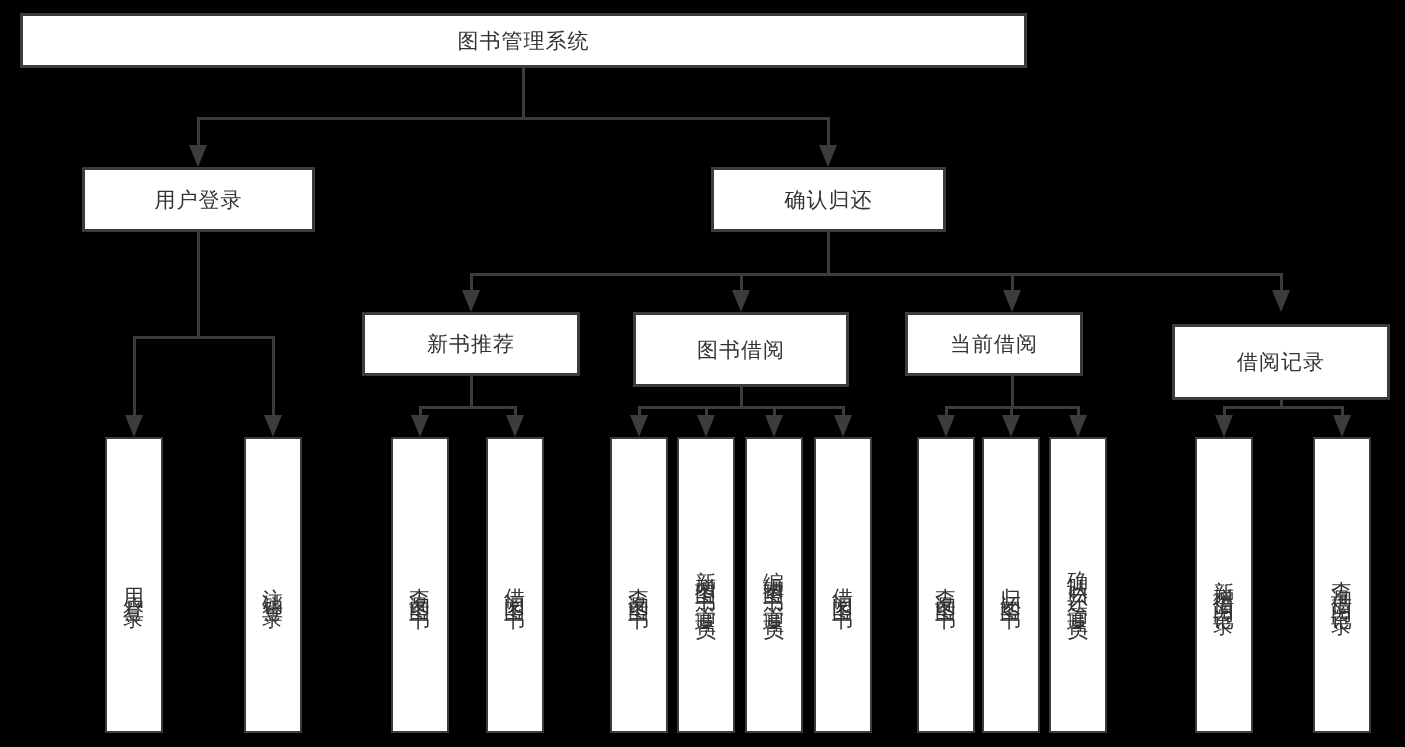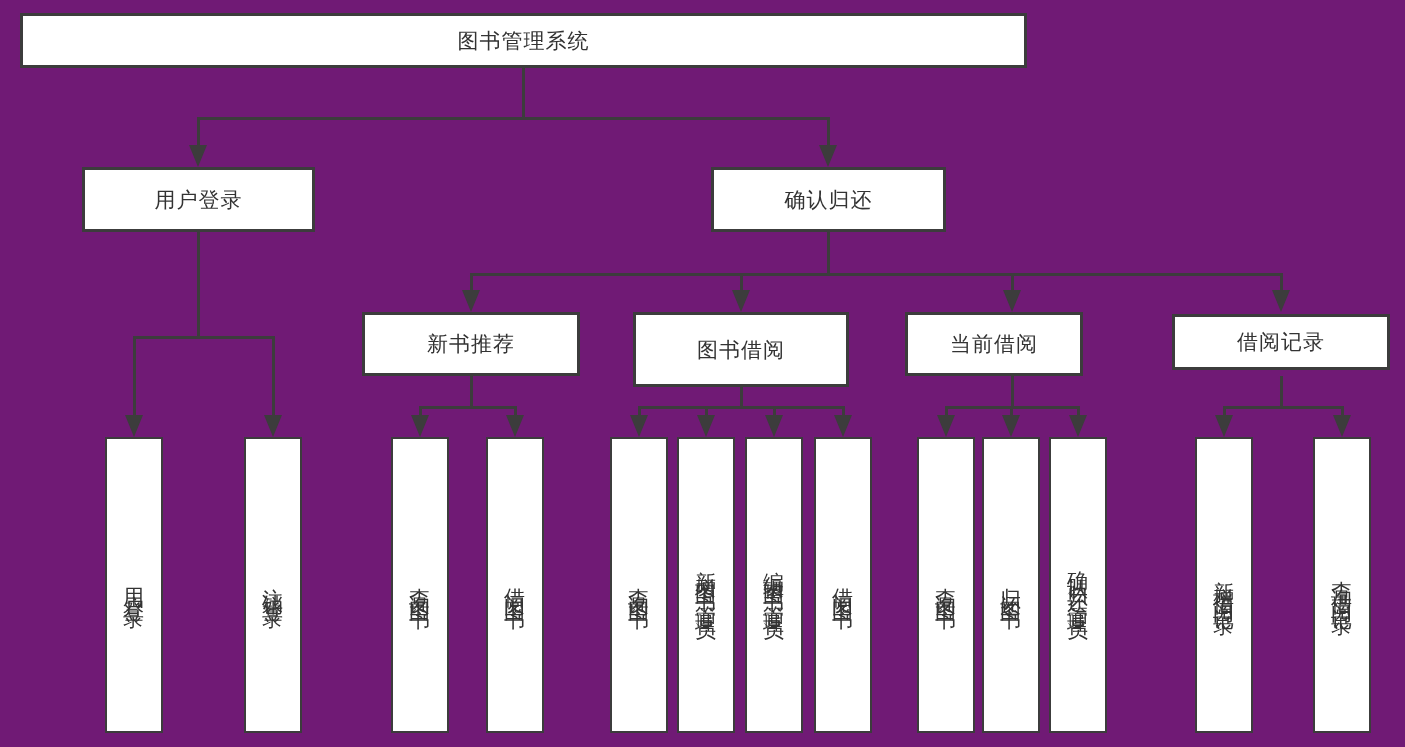--- a/index.html
+++ b/index.html
@@ -1,19 +1,19 @@
 <!DOCTYPE html>
 <html><head>
 <meta charset="utf-8">
 <style>
   html,body { margin:0; padding:0; background:#ffffff; }
   #canvas {
     position:relative;
     width:1405px; height:747px;
-    background:#701a75;
+    background:#000000;
     font-family:"Liberation Sans","DejaVu Sans",sans-serif;
     overflow:hidden;
   }
   .box {
     position:absolute;
     background:#ffffff;
     border:3px solid #3c3c3c;
     box-sizing:border-box;
     display:flex;
     align-items:center;
@@ -55,21 +55,21 @@
 <div id="canvas">
 
   <div class="box" style="left:20px;top:13px;width:1007px;height:55px">图书管理系统</div>
 
   <div class="box" style="left:82px;top:167px;width:233px;height:65px">用户登录</div>
   <div class="box" style="left:711px;top:167px;width:235px;height:65px">确认归还</div>
 
   <div class="box" style="left:362px;top:312px;width:218px;height:64px">新书推荐</div>
   <div class="box" style="left:633px;top:312px;width:216px;height:75px">图书借阅</div>
   <div class="box" style="left:905px;top:312px;width:178px;height:64px">当前借阅</div>
-  <div class="box" style="left:1172px;top:314px;width:218px;height:56px">借阅记录</div>
+  <div class="box" style="left:1172px;top:324px;width:218px;height:76px">借阅记录</div>
 
   <div class="box leaf" style="left:105px;top:437px;width:58px;height:296px">用户登录</div>
   <div class="box leaf" style="left:244px;top:437px;width:58px;height:296px">注销登录</div>
 
   <div class="box leaf" style="left:391px;top:437px;width:58px;height:296px">查询图书</div>
   <div class="box leaf" style="left:486px;top:437px;width:58px;height:296px">借阅图书</div>
 
   <div class="box leaf" style="left:610px;top:437px;width:58px;height:296px">查询图书</div>
   <div class="box leaf" style="left:677px;top:437px;width:58px;height:296px">新增图书（管理员）</div>
   <div class="box leaf" style="left:745px;top:437px;width:58px;height:296px">编辑图书（管理员）</div>

